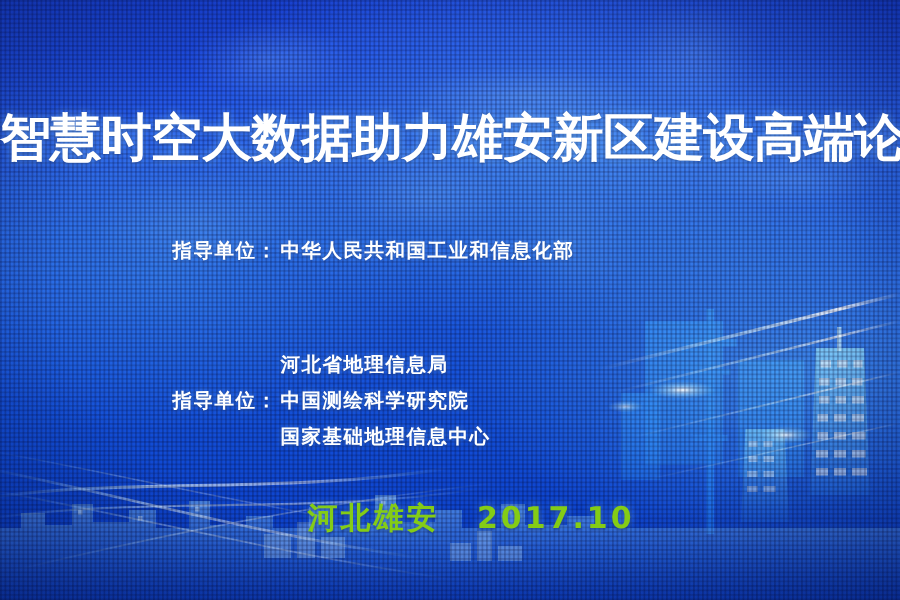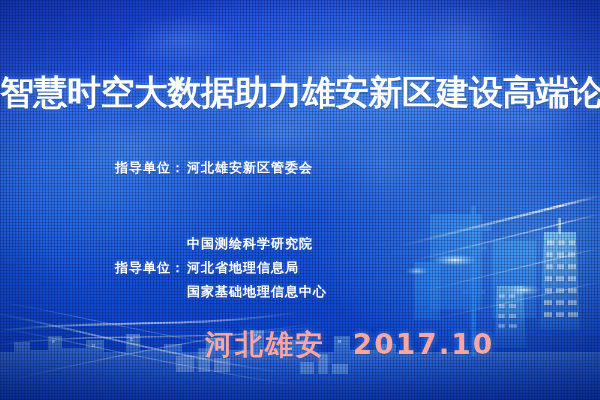--- a/index.html
+++ b/index.html
@@ -145,22 +145,22 @@
   }
   .block-list div {
     white-space: nowrap;
     letter-spacing: 1px;
   }
 
   .footer-line {
     position: absolute;
     top: 332px;
     left: 205px;
-    color: #fca5a5;
-    font-size: 28px;
+    color: #84cc16;
+    font-size: 20px;
     font-weight: 700;
     line-height: 26px;
     letter-spacing: 2px;
     white-space: nowrap;
     text-shadow: 0 0 6px rgba(120,190,255,.55), 0 1px 2px rgba(0,20,90,.55);
   }
   .footer-date { margin-left: 16px; }
 </style>
 </head>
 <body>
@@ -313,29 +313,29 @@
   <div class="layer bg-scan"></div>
   <div class="layer bg-vignette"></div>
 
   <div class="content">
 
     <div class="main-title">智慧时空大数据助力雄安新区建设高端论坛</div>
 
     <div class="block block-guidance">
       <div class="block-label">指导单位：</div>
       <div class="block-list">
-        <div>河北雄安新区管委会</div>
+        <div>中华人民共和国工业和信息化部</div>
       </div>
     </div>
 
     <div class="block block-host">
       <div class="block-label">指导单位：</div>
       <div class="block-list">
+        <div>河北省地理信息局</div>
         <div>中国测绘科学研究院</div>
-        <div>河北省地理信息局</div>
         <div>国家基础地理信息中心</div>
       </div>
     </div>
 
     <div class="footer-line">
       <span>河北雄安</span>
       <span class="footer-date">2017.10</span>
     </div>
 
   </div>

